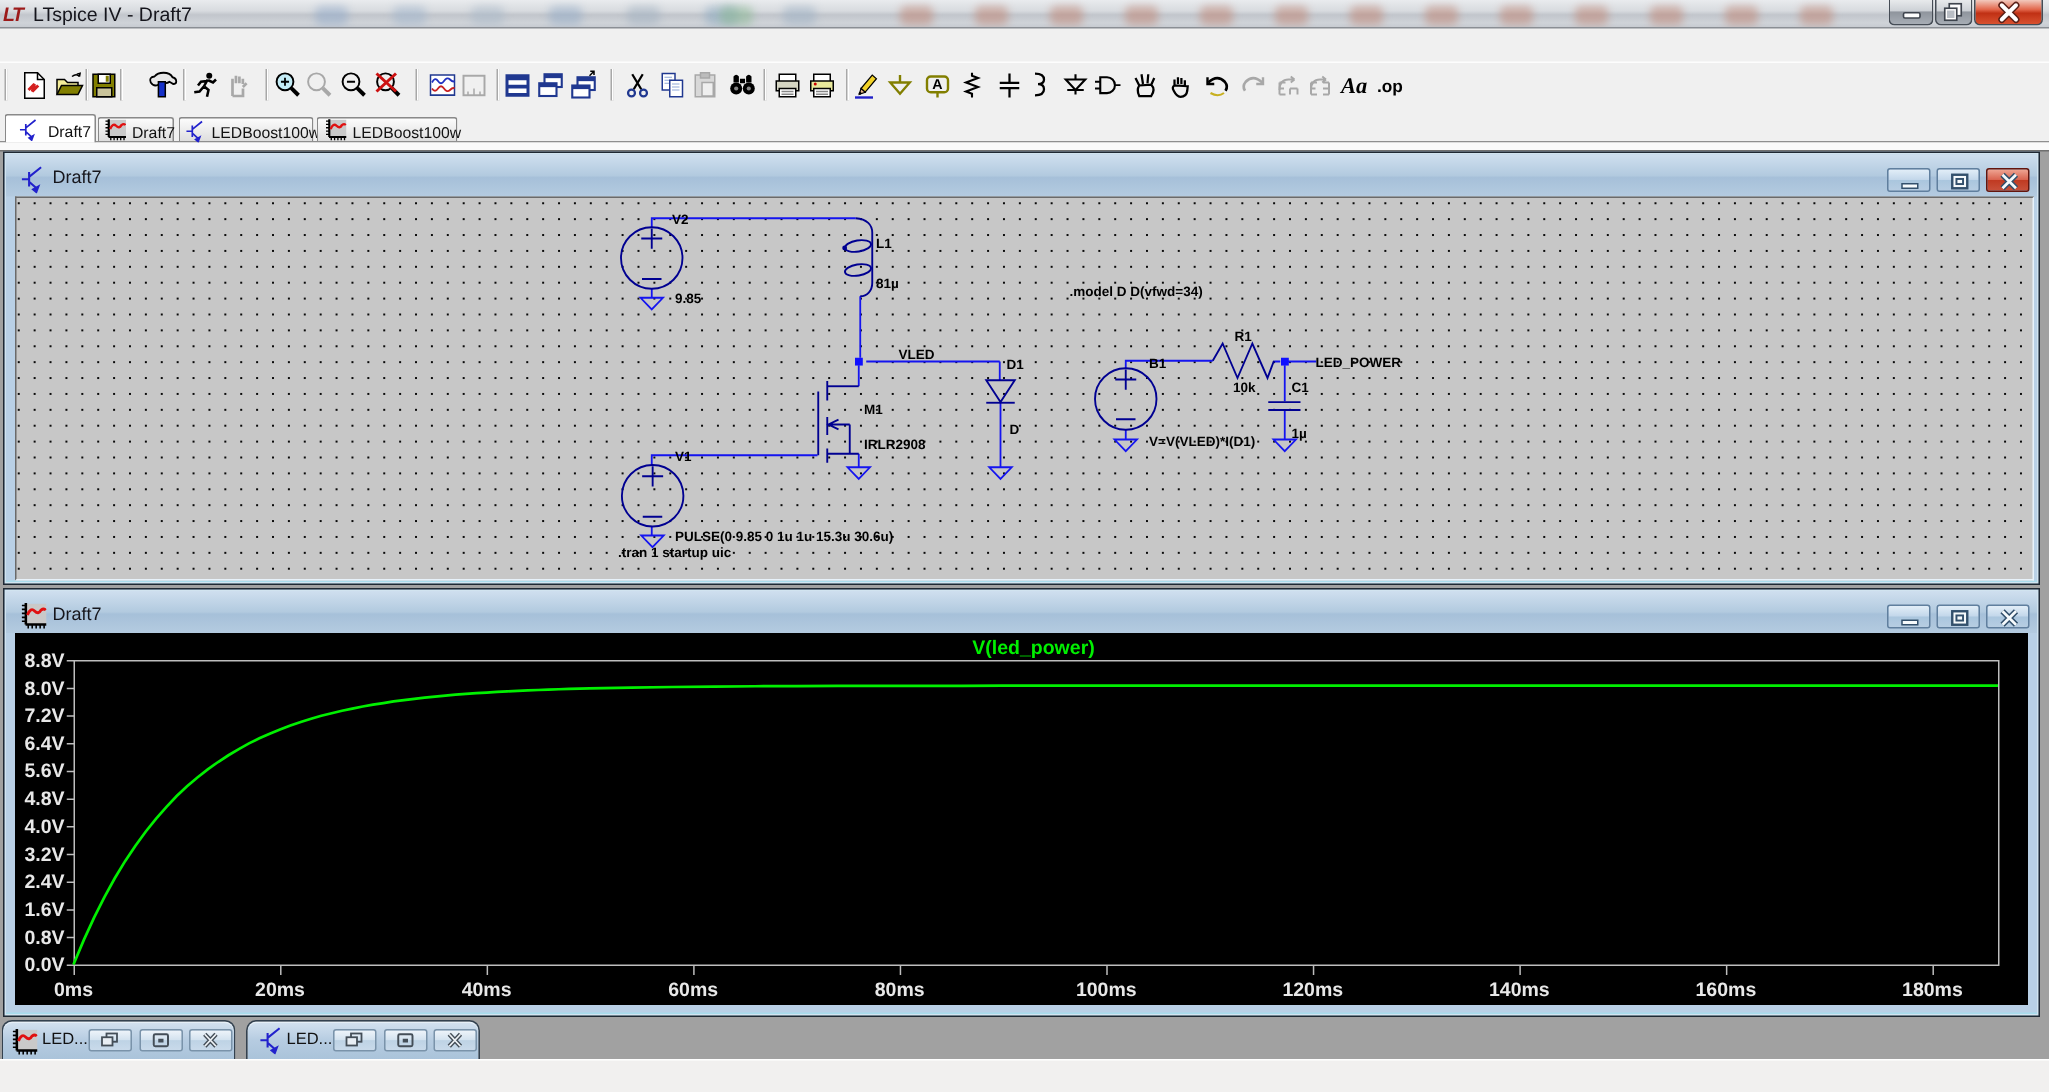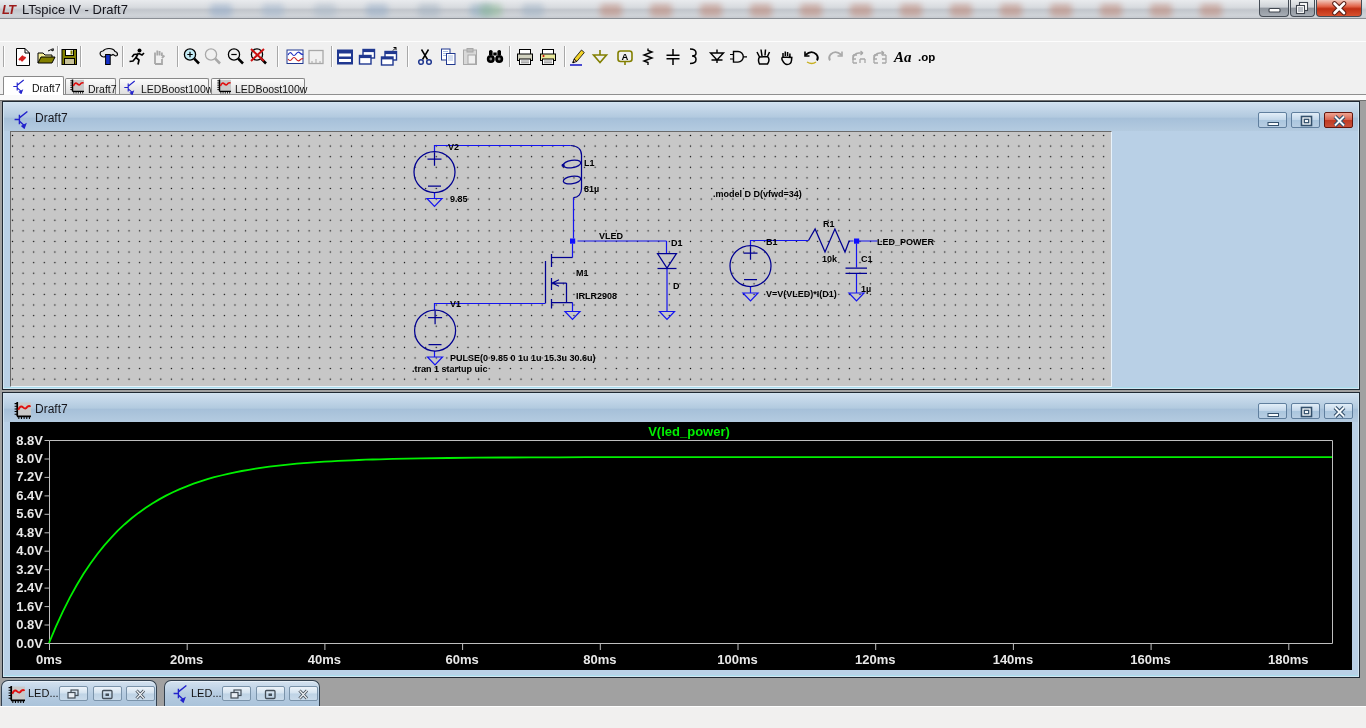--- a/index.html
+++ b/index.html
@@ -43,21 +43,21 @@
 .wtitle { position:absolute; left:1px; top:1px; right:1px; height:28px;
   background:linear-gradient(180deg,#cfdfef 0%,#b2cadf 50%,#a6c0d9 55%,#b4cbe0 100%); }
 .wtitle .wicon { position:absolute; left:9px; top:7px; }
 .wtitle .wtext { position:absolute; left:31px; top:8px; font-size:12px; color:#16161c; }
 .mdibtn { position:absolute; top:9px; width:29px; height:16px; border:1px solid #607f9e; border-radius:2px;
   background:linear-gradient(180deg,#e2eef8 0%,#c3d7ea 48%,#aac6de 52%,#b7cde2 100%); }
 .mdibtn svg { position:absolute; left:0; top:0; }
 .mdibtn.red { border-color:#63150d; background:linear-gradient(180deg,#efa593 0%,#d96450 48%,#c03a22 52%,#c8503a 100%); }
 
 
-#schcanvas { position:absolute; left:7px; top:29px; width:1102px; height:256px;
+#schcanvas { position:absolute; left:7px; top:29px; width:1346px; height:256px;
   border:1px solid #6a6a6a; border-right-color:#e8f2fa; border-bottom-color:#e8f2fa;
   background-color:#c7c7c7;
   background-image:radial-gradient(circle, #0a0a0a 0.75px, rgba(0,0,0,0) 1px);
   background-size:10.6px 10.6px; background-position:-3.8px -1.8px; }
 #schsvg { position:absolute; left:0; top:0; }
 
 
 #wavecanvas { position:absolute; left:7px; top:29px; width:1342px; height:248px; background:#000; }
 #wavesvg { position:absolute; left:0; top:0; }
 

